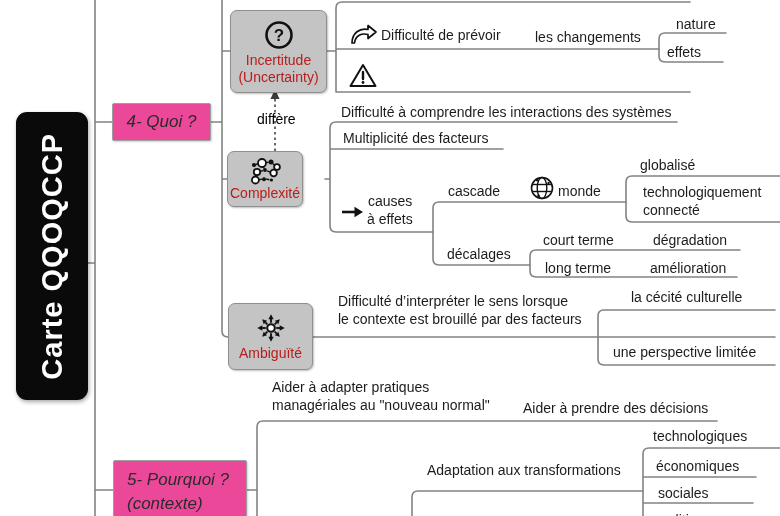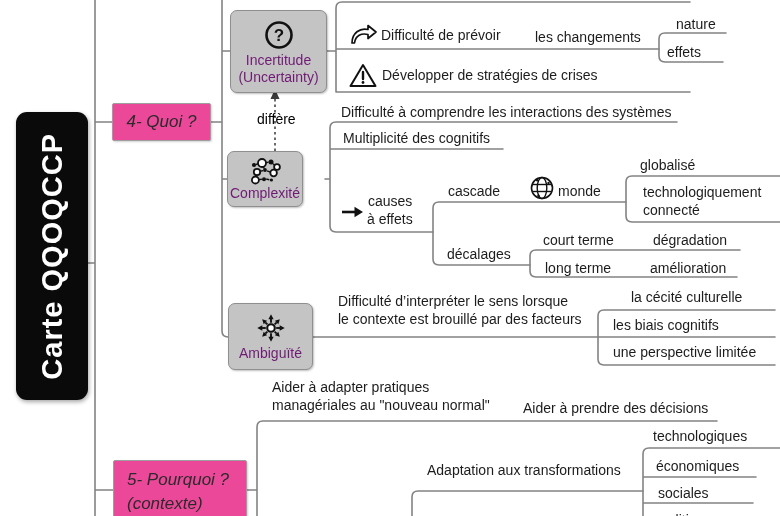--- a/index.html
+++ b/index.html
@@ -3,21 +3,21 @@
 <meta charset="utf-8">
 <style>
   html,body{margin:0;padding:0;}
   .stage{position:relative;width:780px;height:516px;background:#ffffff;overflow:hidden;
          font-family:"Liberation Sans",sans-serif;}
   svg.wires{position:absolute;left:0;top:0;}
   .t{position:absolute;white-space:nowrap;font-size:14px;line-height:18px;color:#1c1c1c;}
   .node{position:absolute;background:#c4c4c4;border:1.5px solid #8f8f8f;border-radius:7px;
         display:flex;flex-direction:column;align-items:center;justify-content:center;
         box-sizing:border-box;box-shadow:1px 1px 2px rgba(0,0,0,.25);}
-  .node .lbl{font-size:14px;line-height:17px;color:#701a75;text-align:center;}
+  .node .lbl{font-size:14px;line-height:17px;color:#b91c1c;text-align:center;}
   .qbox{position:absolute;background:#ec4899;border:1.5px solid #9e9e9e;border-radius:2px;
         font-style:italic;font-size:17px;color:#2b2b2b;display:flex;box-sizing:border-box;
         box-shadow:1px 1px 2px rgba(0,0,0,.18);}
   .qbox.center{align-items:center;justify-content:center;}
   .qbox.left{flex-direction:column;justify-content:center;padding-left:13px;line-height:24px;}
   .rootbox{position:absolute;left:16px;top:112px;width:72px;height:288px;background:#0a0a0a;
         border-radius:11px;display:flex;align-items:center;justify-content:center;
         box-shadow:1px 2px 4px rgba(0,0,0,.35);}
   .rootbox span{writing-mode:vertical-rl;transform:rotate(180deg);color:#ffffff;
         font-weight:bold;font-size:29px;letter-spacing:1px;}
@@ -147,24 +147,23 @@
   </svg>
   <div class="t" style="left:381px;top:26px;">Difficulté de prévoir</div>
   <div class="t" style="left:535px;top:28px;">les changements</div>
   <div class="t" style="left:676px;top:15px;">nature</div>
   <div class="t" style="left:667px;top:43px;">effets</div>
   <svg class="icon" style="left:348px;top:62px;" width="30" height="27" viewBox="0 0 30 27">
     <path d="M15,3 L27.5,24 H2.5 Z" fill="#fff" stroke="#111" stroke-width="2" stroke-linejoin="round"></path>
     <line x1="15" y1="10" x2="15" y2="17" stroke="#111" stroke-width="2.4" stroke-linecap="round"></line>
     <circle cx="15" cy="20.5" r="1.4" fill="#111"></circle>
   </svg>
-  <div class="t" style="left:382px;top:66px;">Développer de stratégies de crises</div>
 
   <div class="t" style="left:341px;top:103px;">Difficulté à comprendre les interactions des systèmes</div>
-  <div class="t" style="left:343px;top:129px;">Multiplicité des cognitifs</div>
+  <div class="t" style="left:343px;top:129px;">Multiplicité des facteurs</div>
   <svg class="icon" style="left:340px;top:204px;" width="24" height="16" viewBox="0 0 24 16">
     <line x1="2" y1="8" x2="15.5" y2="8" stroke="#111" stroke-width="2.6"></line>
     <polygon points="23,8 14.5,2.8 14.5,13.2" fill="#111"></polygon>
   </svg>
   <div class="t" style="left:368px;top:192px;">
     <div>causes</div>
     <div style="margin-left:-1px;">à effets</div>
   </div>
   <div class="t" style="left:448px;top:182px;">cascade</div>
   <svg class="icon" style="left:529px;top:175px;" width="26" height="26" viewBox="0 0 26 26">
@@ -186,21 +185,20 @@
   <div class="t" style="left:543px;top:231px;">court terme</div>
   <div class="t" style="left:653px;top:231px;">dégradation</div>
   <div class="t" style="left:545px;top:259px;">long terme</div>
   <div class="t" style="left:650px;top:259px;">amélioration</div>
 
   <div class="t" style="left:338px;top:292px;">
     <div>Difficulté d’interpréter le sens lorsque</div>
     <div>le contexte est brouillé par des facteurs</div>
   </div>
   <div class="t" style="left:611px;top:288px;padding-left:20px;">la cécité culturelle</div>
-  <div class="t" style="left:613px;top:316px;">les biais cognitifs</div>
   <div class="t" style="left:613px;top:343px;">une perspective limitée</div>
 
   <div class="t" style="left:272px;top:378px;">
     <div>Aider à adapter pratiques</div>
     <div>managériales au "nouveau normal"</div>
   </div>
   <div class="t" style="left:523px;top:399px;">Aider à prendre des décisions</div>
   <div class="t" style="left:427px;top:461px;">Adaptation aux transformations</div>
   <div class="t" style="left:653px;top:427px;">technologiques</div>
   <div class="t" style="left:656px;top:457px;">économiques</div>

